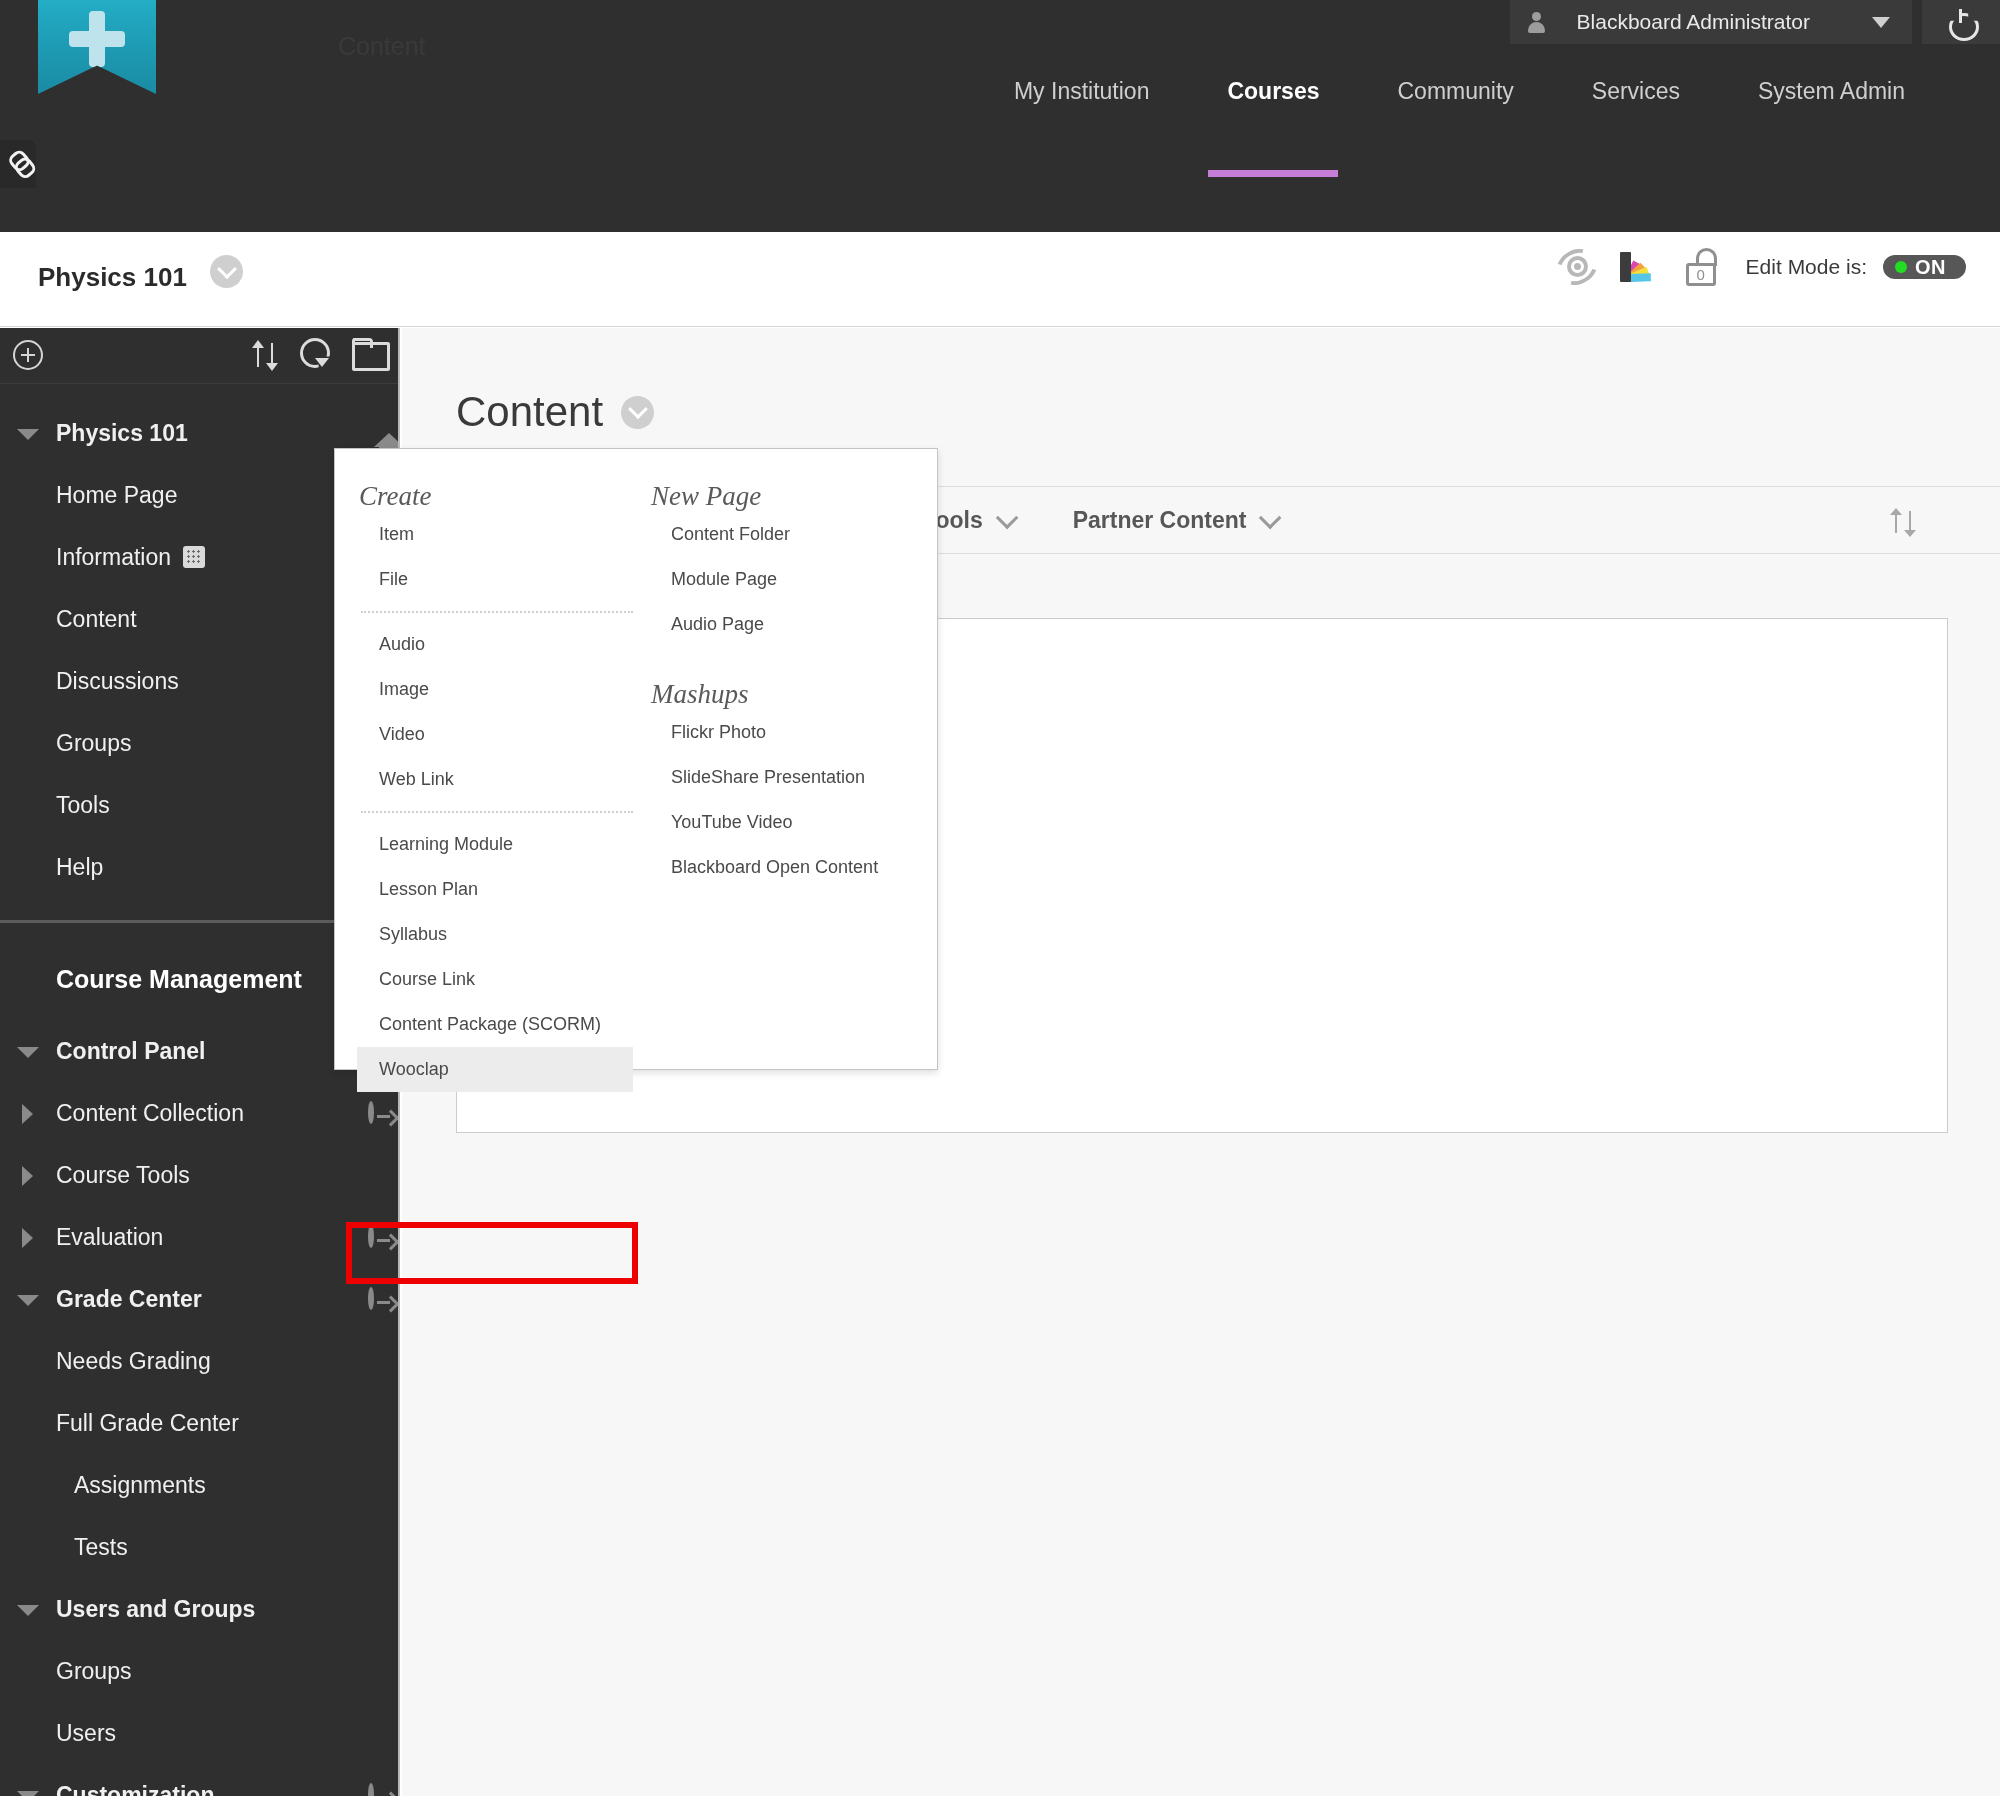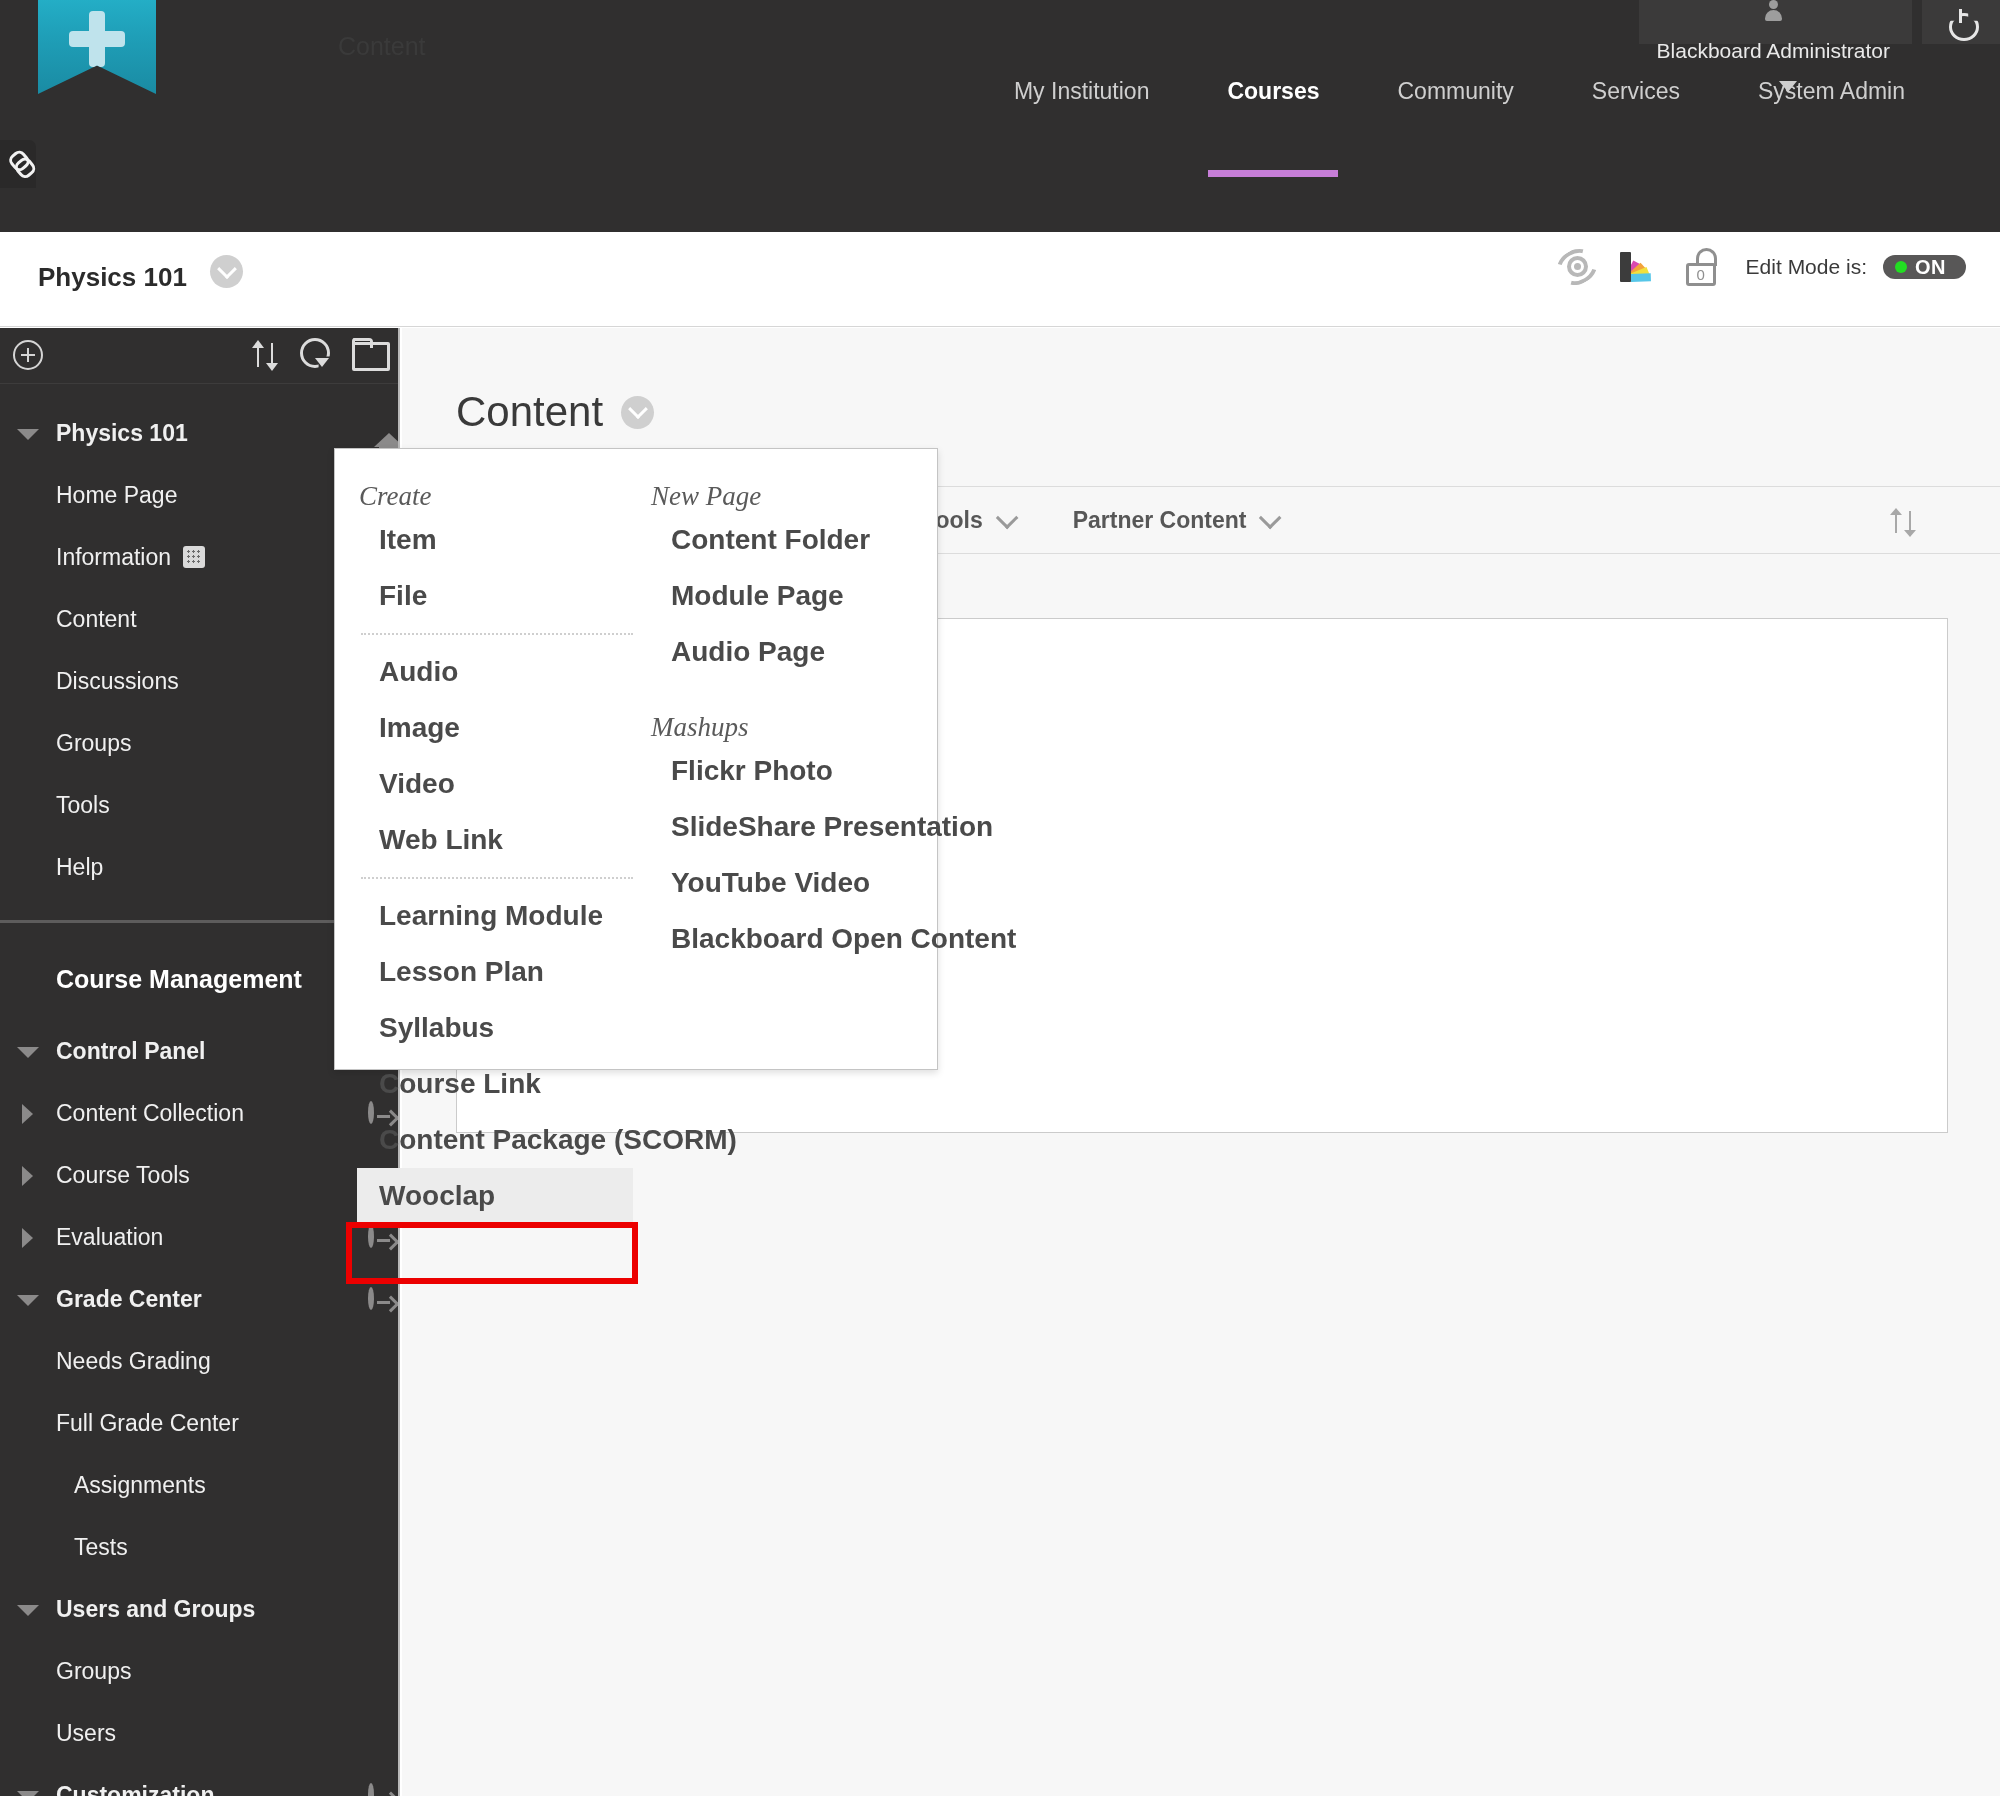--- a/index.html
+++ b/index.html
@@ -26,23 +26,22 @@
   }
   .logo-plus::before, .logo-plus::after {
     content: ""; position: absolute; background: #bfe3ec; border-radius: 4px;
   }
   .logo-plus::before { left: 20px; top: 0; width: 16px; height: 56px; }
   .logo-plus::after  { left: 0; top: 20px; width: 56px; height: 16px; }
 
   .user-box {
     position: absolute; right: 88px; top: 0; height: 44px;
     background: #3b3a3a;
-    display: flex; align-items: center; gap: 18px;
+    display: flex; align-items: center; gap: 32px;
     padding: 0 22px 0 18px;
-    flex-direction: column;
   }
   .avatar-ico {
     width: 17px; height: 21px; position: relative; flex: none;
   }
   .avatar-ico::before {
     content: ""; position: absolute; left: 4px; top: 0;
     width: 9px; height: 9px; border-radius: 50%; background: #9d9d9d;
   }
   .avatar-ico::after {
     content: ""; position: absolute; left: 0; top: 10px;
@@ -367,23 +366,22 @@
   }
   .dd-col { position: absolute; top: 0; }
   .dd-col.left  { left: 0;   width: 306px; margin-left: 8px; }
   .dd-col.right { left: 306px; width: 298px; }
   .dd-head {
     font-family: "Liberation Serif", serif; font-style: italic;
     font-size: 27px; color: #5a5a5a; padding: 32px 0 0 16px;
   }
   .dd-col.right .dd-head { padding-left: 10px; }
   .dd-item {
-    font-size: 28px; color: #4a4a4a; padding: 12px 0 12px 36px;
+    font-size: 18px; color: #4a4a4a; padding: 12px 0 12px 36px;
     white-space: nowrap;
-    font-weight: bold;
   }
   .dd-col.right .dd-item { padding-left: 30px; }
   .dd-sep {
     border-top: 2px dotted #cfcfcf; margin: 9px 16px 9px 18px;
   }
   .dd-item.hl {
     background: #ececec; margin-left: 14px; padding-left: 22px;
     width: 276px;
   }
   .hl-box {

